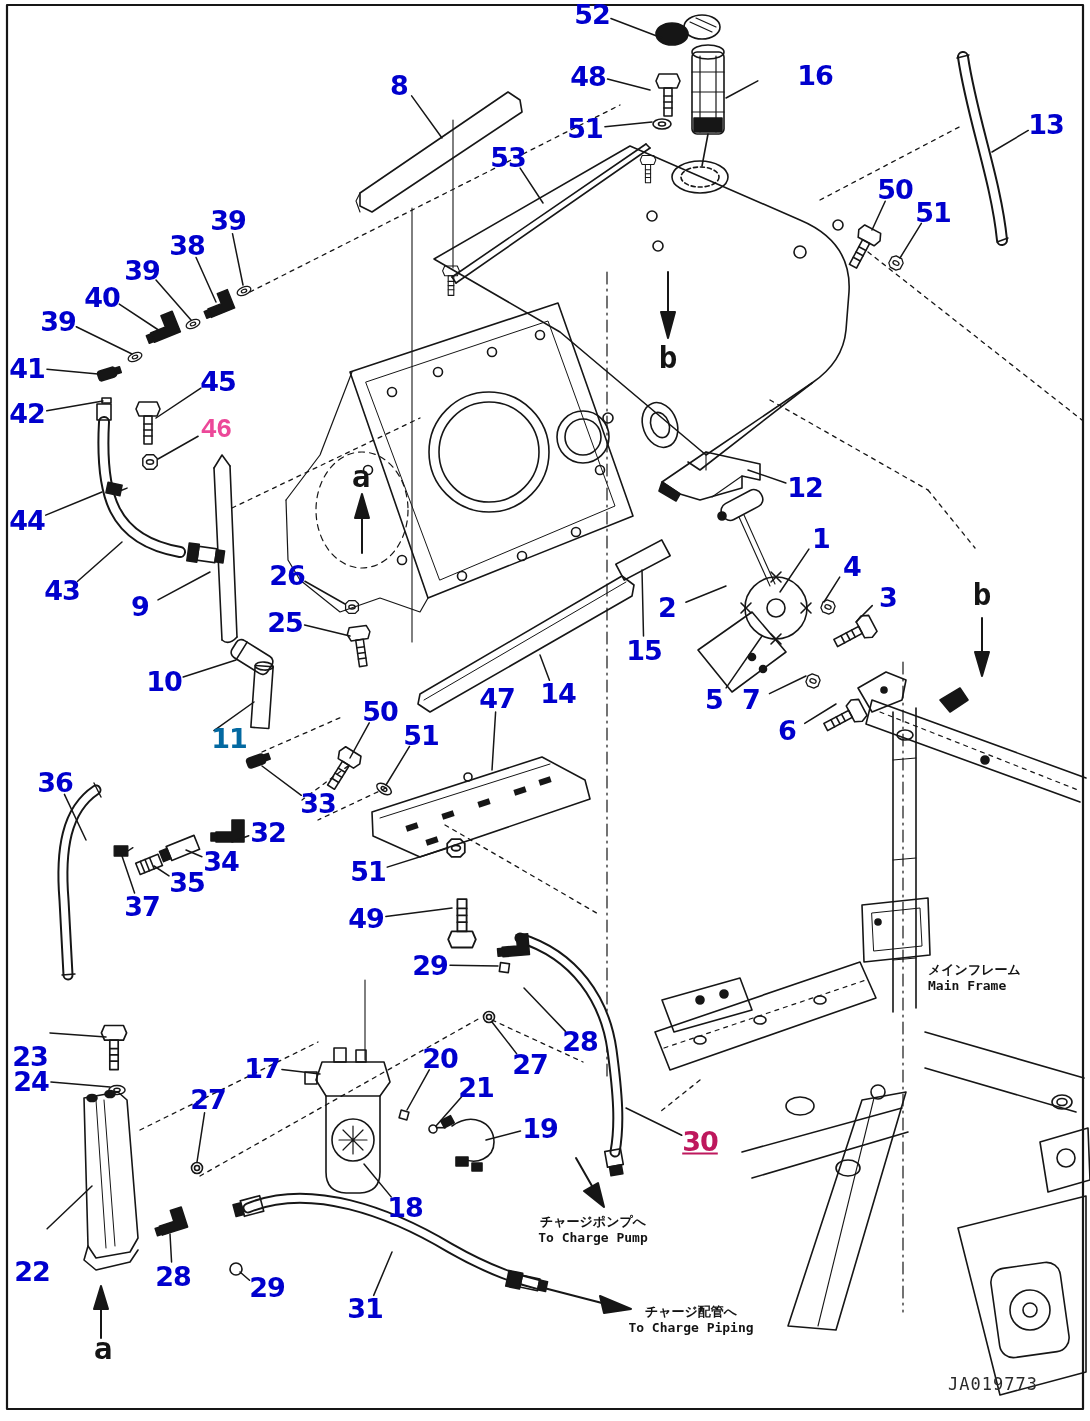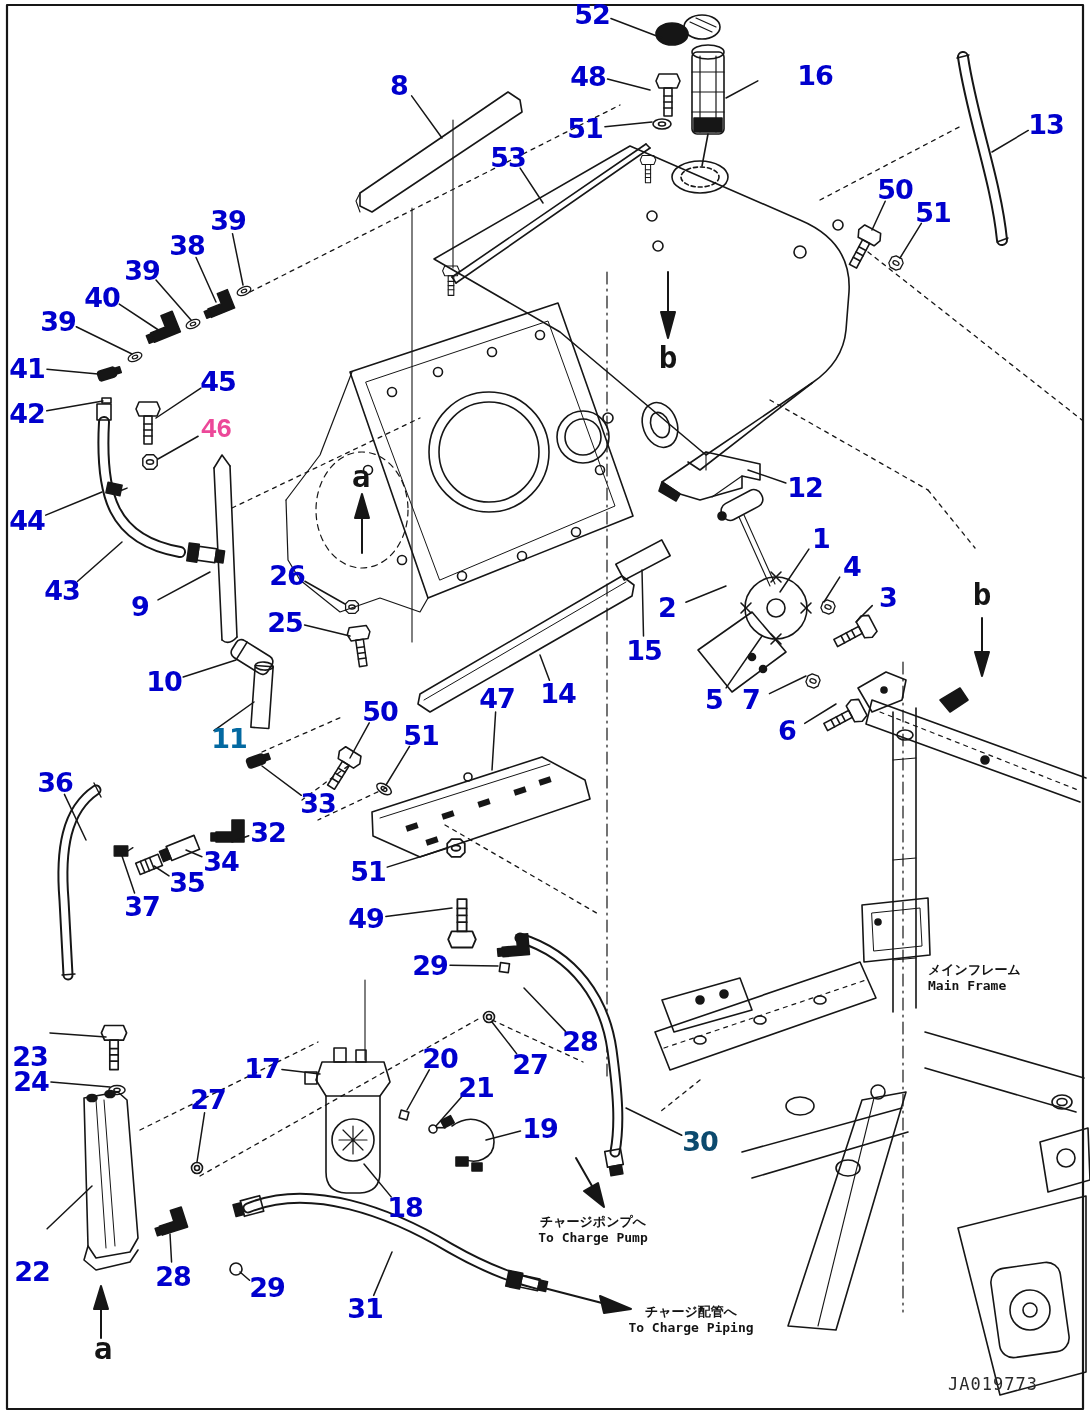--- a/index.html
+++ b/index.html
@@ -491,21 +491,21 @@
       <div class="callout" style="left: 366px; top: 918px; color: rgb(0, 0, 205);">49</div>
       <div class="callout" style="left: 430px; top: 965px; color: rgb(0, 0, 205);">29</div>
       <div class="callout" style="left: 30px; top: 1032px; color: rgb(0, 0, 205); margin-top: 24px;">23</div>
       <div class="callout" style="left: 31px; top: 1081px; color: rgb(0, 0, 205);">24</div>
       <div class="callout" style="left: 580px; top: 1041px; color: rgb(0, 0, 205);">28</div>
       <div class="callout" style="left: 530px; top: 1064px; color: rgb(0, 0, 205);">27</div>
       <div class="callout" style="left: 262px; top: 1068px; color: rgb(0, 0, 205);">17</div>
       <div class="callout" style="left: 440px; top: 1058px; color: rgb(0, 0, 205);">20</div>
       <div class="callout" style="left: 476px; top: 1087px; color: rgb(0, 0, 205);">21</div>
       <div class="callout" style="left: 540px; top: 1128px; color: rgb(0, 0, 205);">19</div>
-      <div class="callout" style="left: 700px; top: 1141px; color: #0c4a6e;">30</div>
+      <div class="callout" style="left: 700px; top: 1141px; color: #be185d; text-decoration: underline;">30</div>
       <div class="callout" style="left: 32px; top: 1271px; color: rgb(0, 0, 205);">22</div>
       <div class="callout" style="left: 208px; top: 1099px; color: rgb(0, 0, 205);">27</div>
       <div class="callout" style="left: 173px; top: 1276px; color: rgb(0, 0, 205);">28</div>
       <div class="callout" style="left: 267px; top: 1287px; color: rgb(0, 0, 205);">29</div>
       <div class="callout" style="left: 405px; top: 1207px; color: rgb(0, 0, 205);">18</div>
       <div class="callout" style="left: 365px; top: 1308px; color: rgb(0, 0, 205);">31</div>
       <div class="marker" style="left: 361px; top: 476px;">a</div>
       <div class="marker" style="left: 668px; top: 357px;">b</div>
       <div class="marker" style="left: 982px; top: 594px;">b</div>
       <div class="marker" style="left: 103px; top: 1348px;">a</div>

